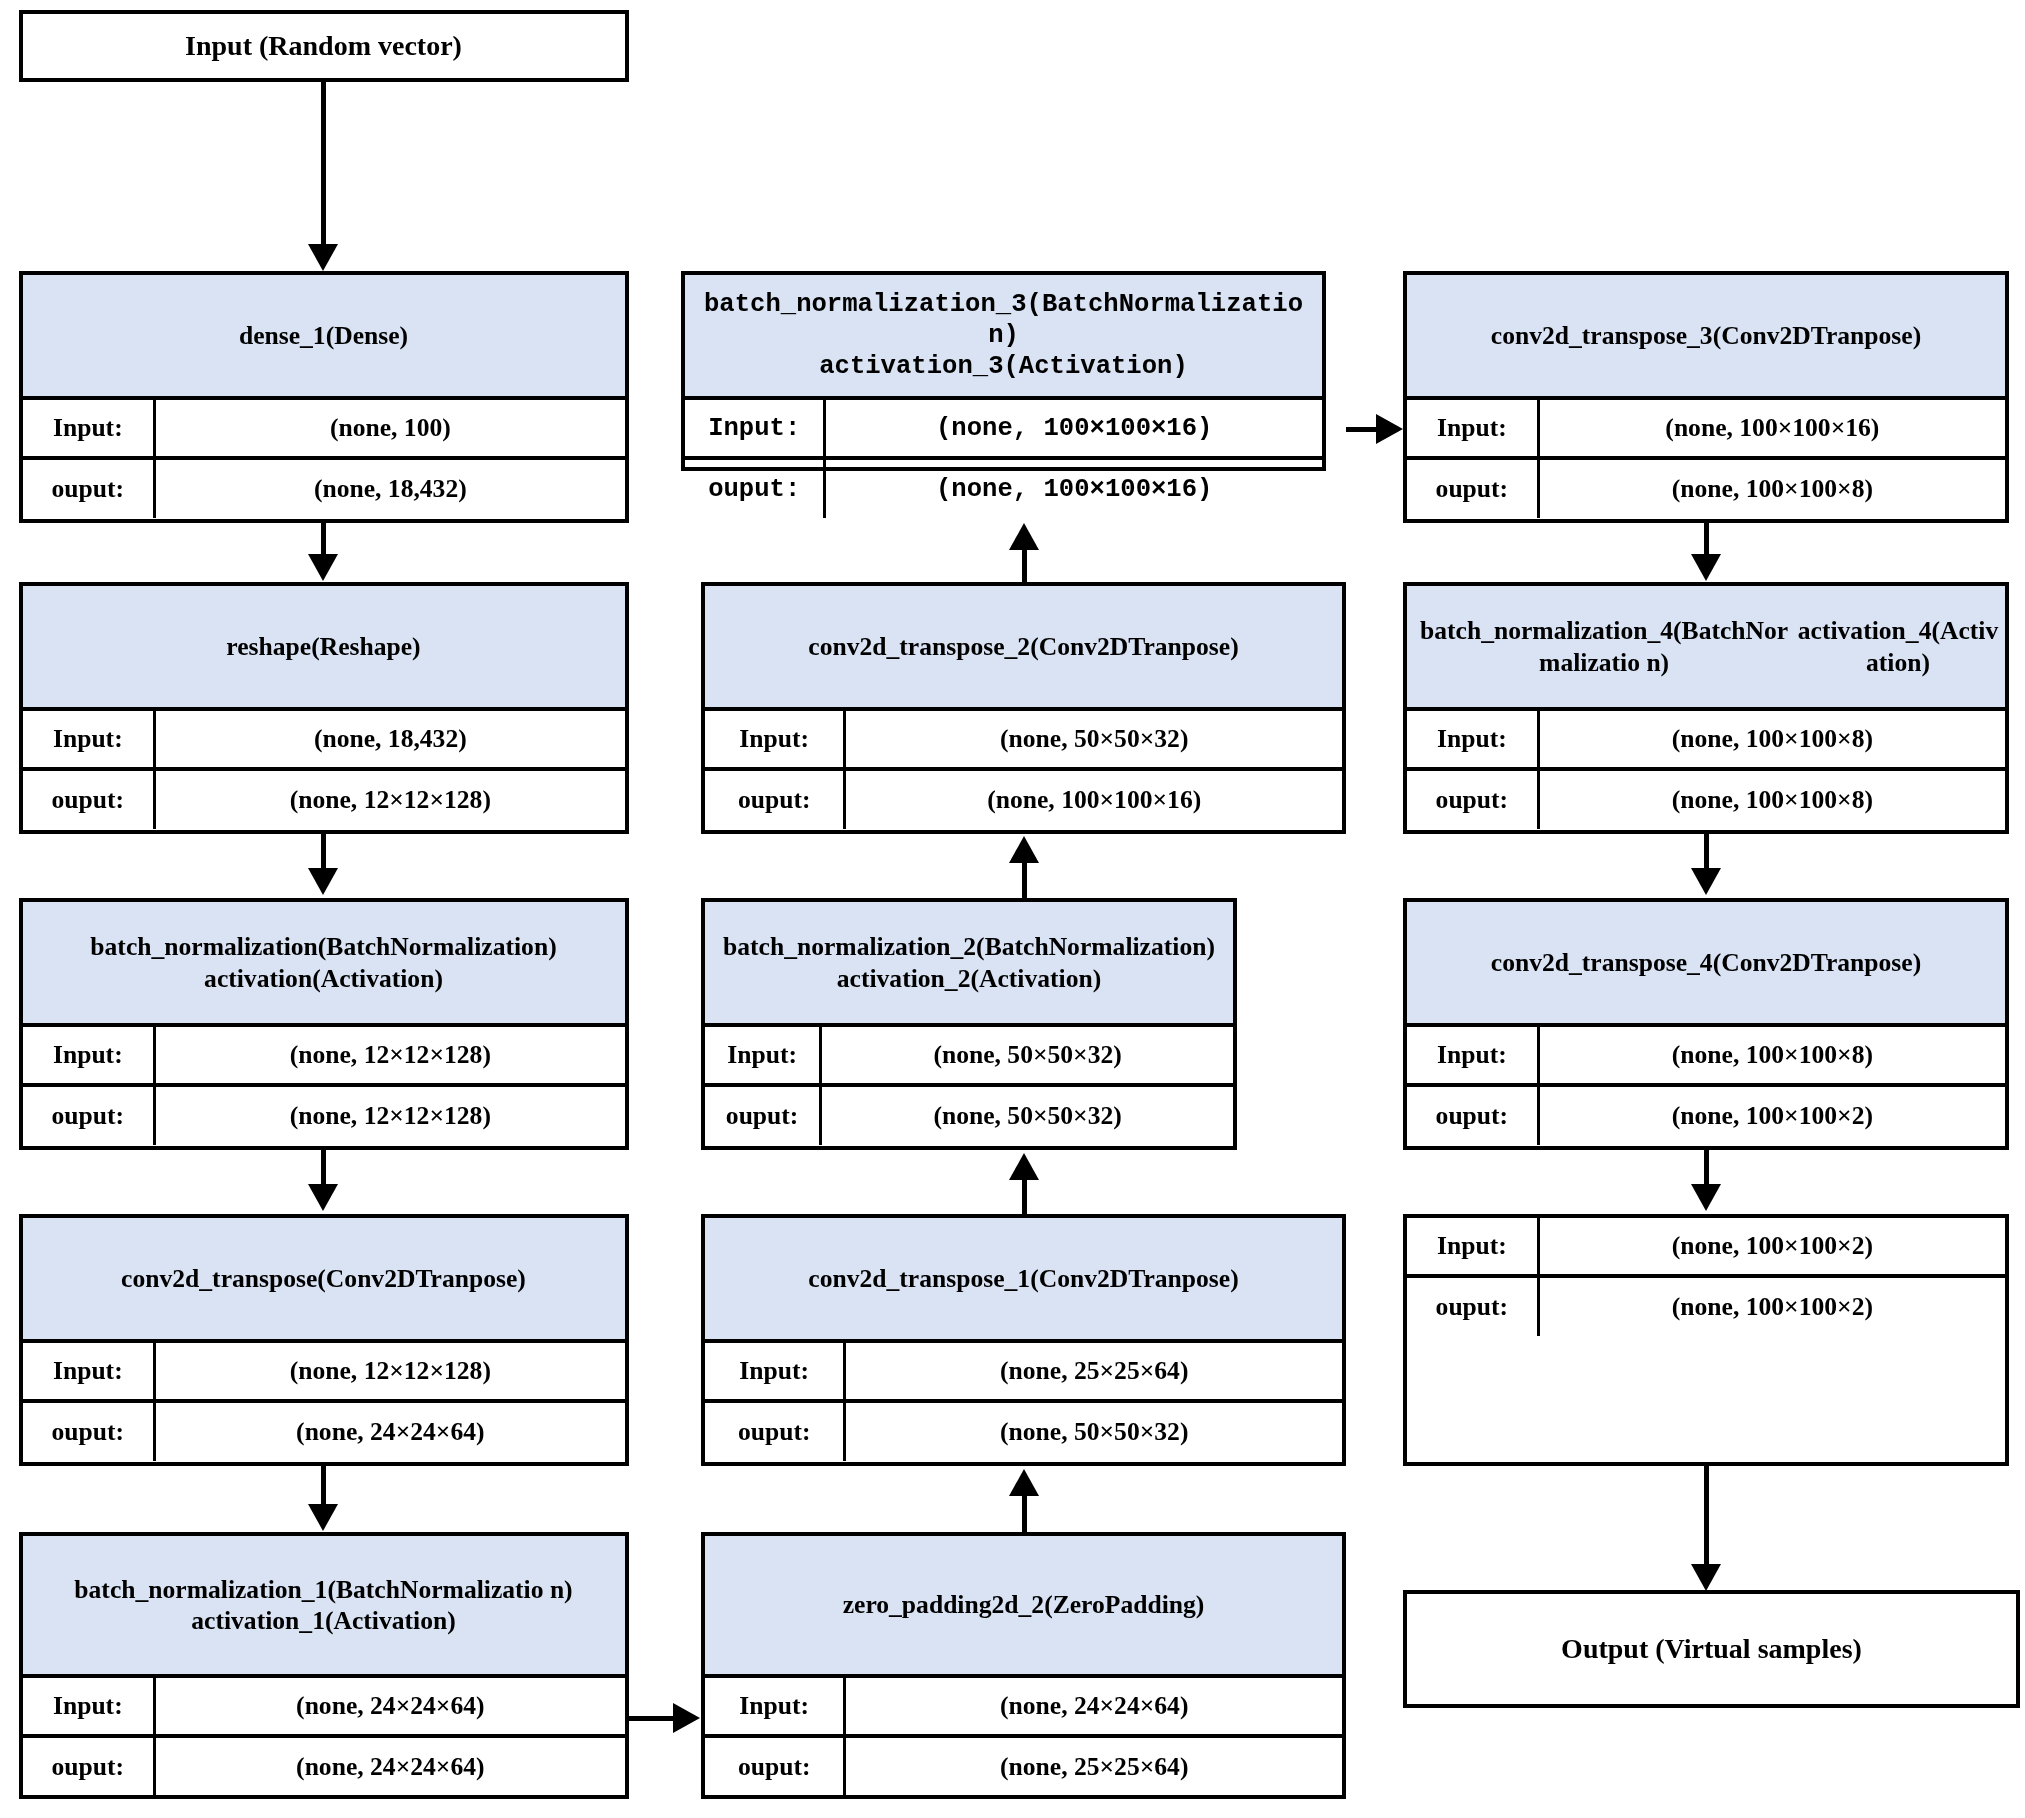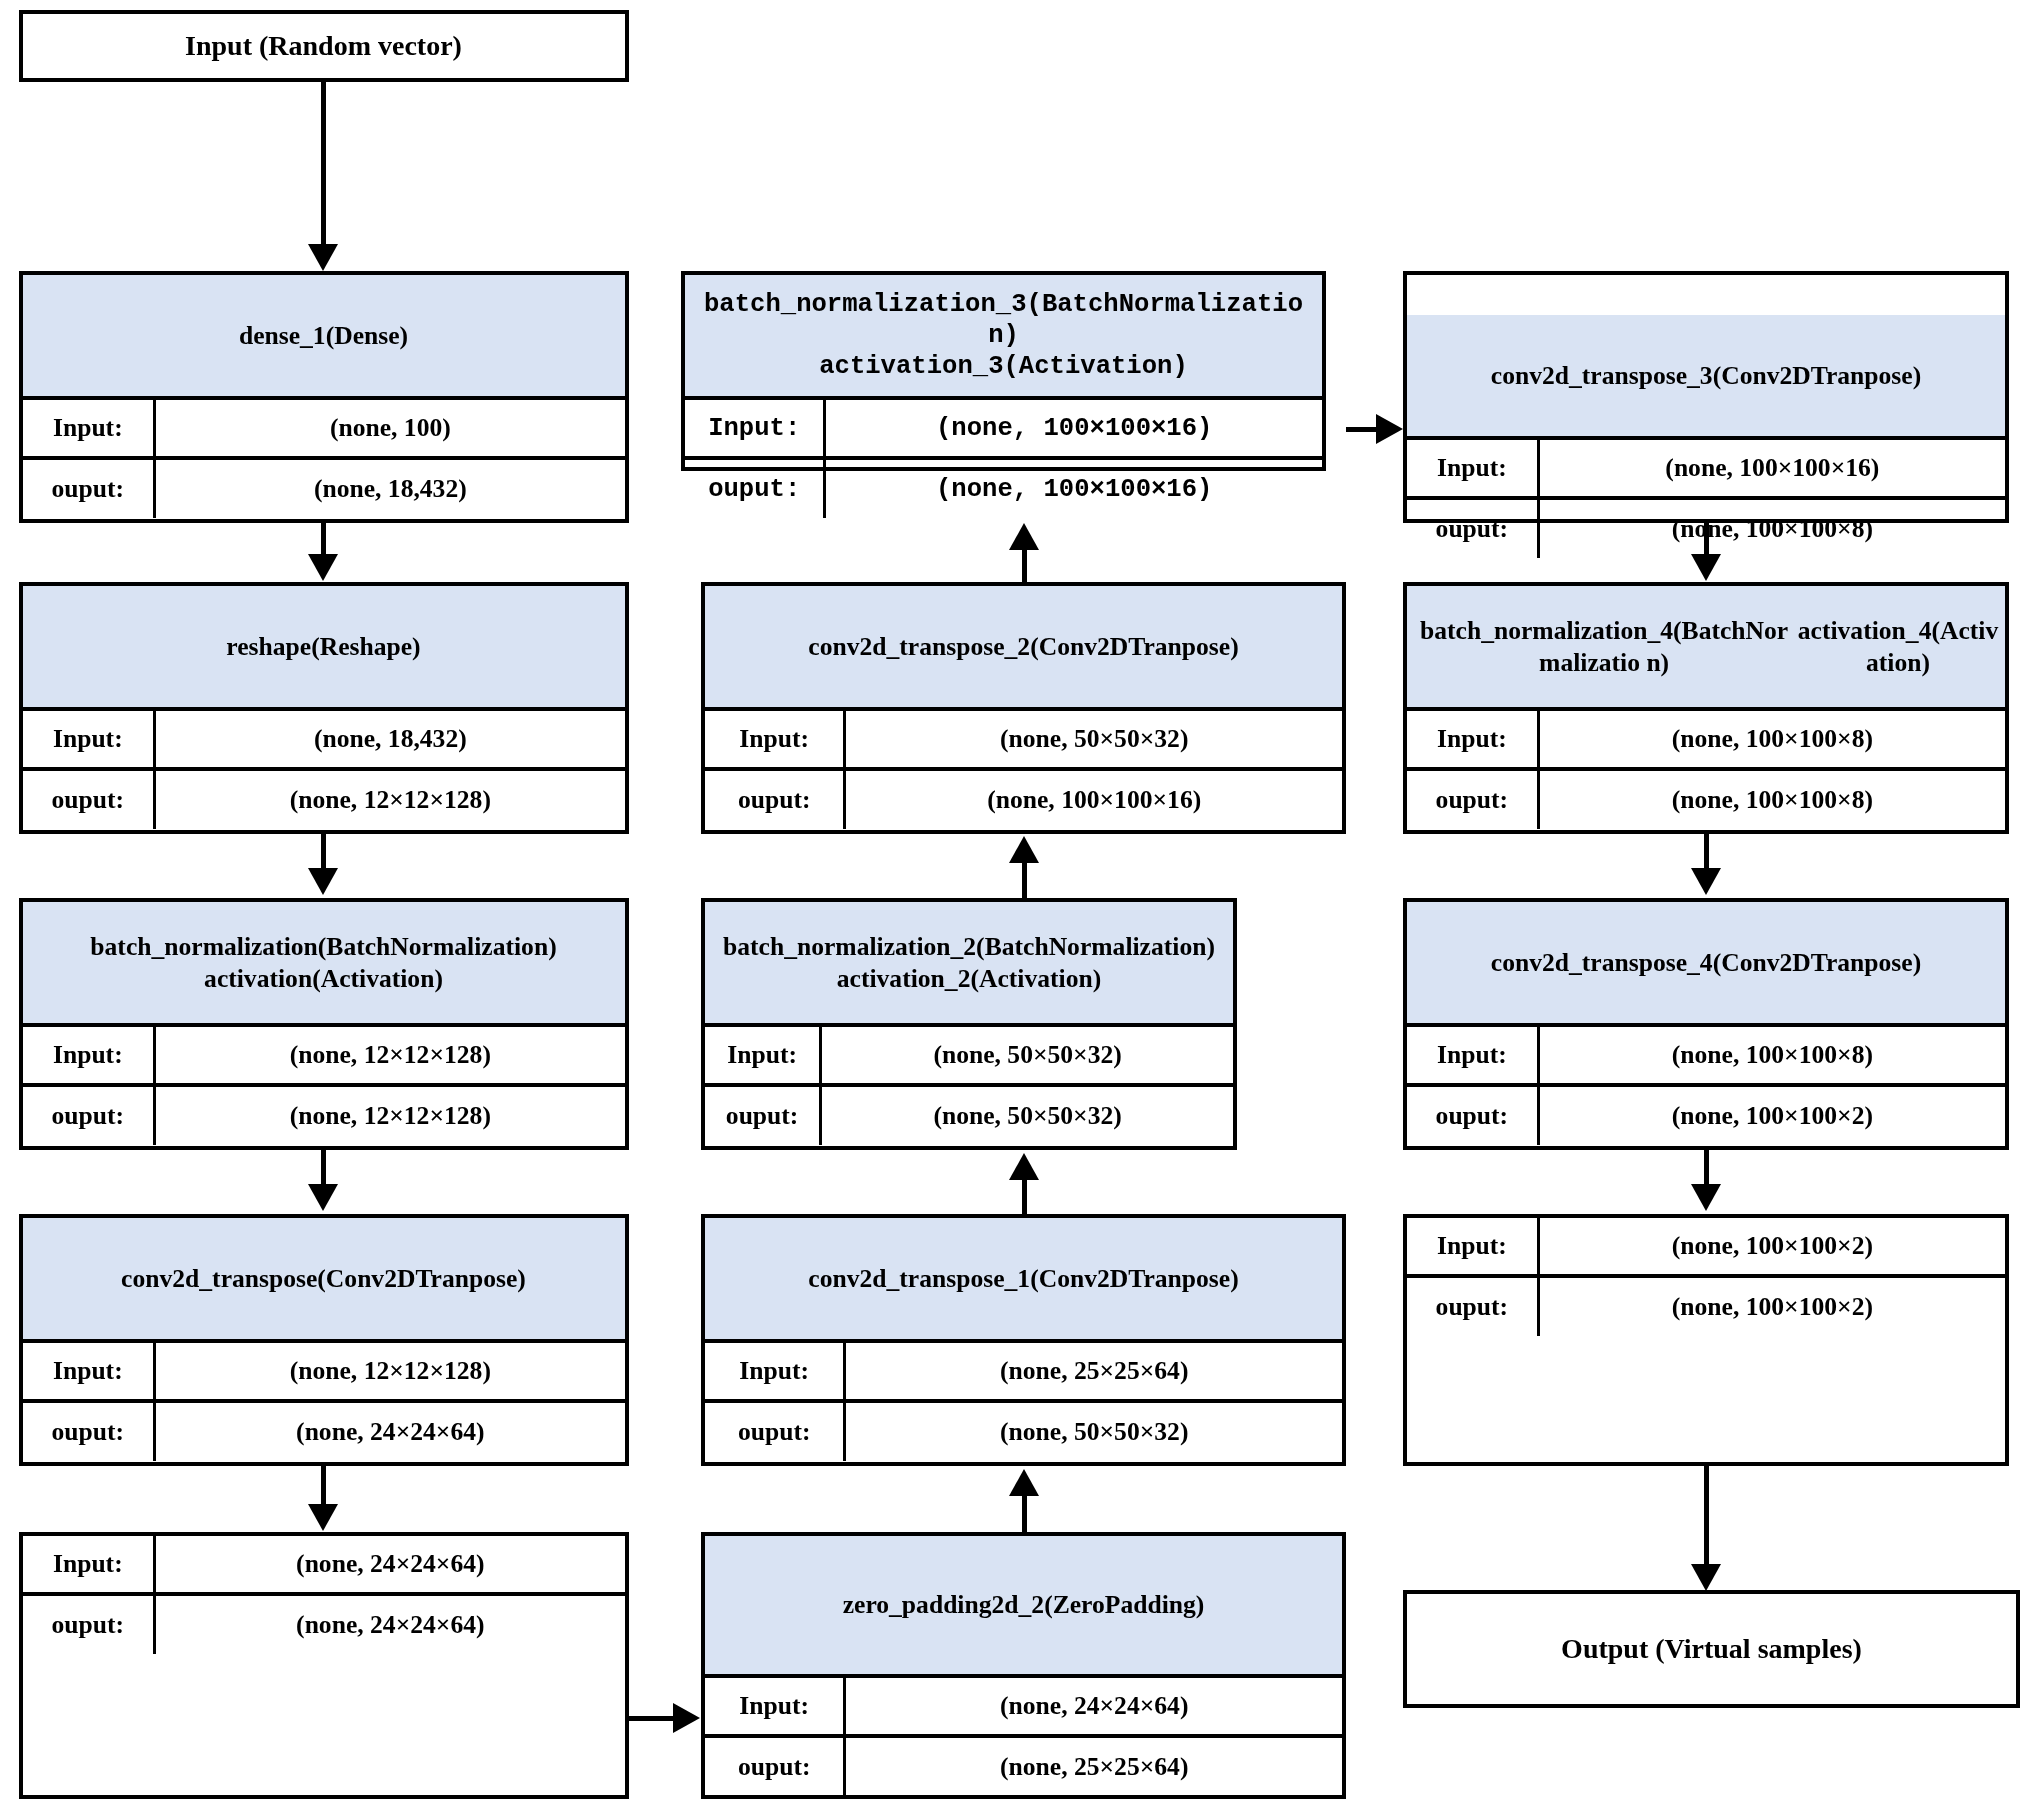--- a/index.html
+++ b/index.html
@@ -138,20 +138,24 @@
     <div class="row last" style="height:58px;">
       <div class="k">ouput:</div>
       <div class="v">(none, 24×24×64)</div>
     </div>
   </div>
 
   <div class="vline" style="left:321px;top:1466px;height:40px;"></div>
   <div class="arrow-down" style="left:308px;top:1504px;"></div>
 
   <div class="node" style="left:18.5px;top:1532px;width:610px;height:267px;">
+    <div class="hdr" style="height:142px;flex-direction:column;">
+      <span>batch_normalization_1(BatchNormalizatio n)</span>
+      <span>activation_1(Activation)</span>
+    </div>
     <div class="row" style="height:60px;">
       <div class="k">Input:</div>
       <div class="v">(none, 24×24×64)</div>
     </div>
     <div class="row last" style="height:58px;">
       <div class="k">ouput:</div>
       <div class="v">(none, 24×24×64)</div>
     </div>
   </div>
 
@@ -239,21 +243,21 @@
       <div class="k">Input:</div>
       <div class="v">(none, 24×24×64)</div>
     </div>
     <div class="row last" style="height:58px;">
       <div class="k">ouput:</div>
       <div class="v">(none, 25×25×64)</div>
     </div>
   </div>
 
   <div class="node" style="left:1403px;top:271px;width:606px;height:252px;">
-    <div class="hdr" style="height:125px;margin-top:40px;">
+    <div class="hdr" style="height:125px;">
       <span>conv2d_transpose_3(Conv2DTranpose)</span>
     </div>
     <div class="row" style="height:60px;">
       <div class="k">Input:</div>
       <div class="v">(none, 100×100×16)</div>
     </div>
     <div class="row last" style="height:58px;">
       <div class="k">ouput:</div>
       <div class="v">(none, 100×100×8)</div>
     </div>

